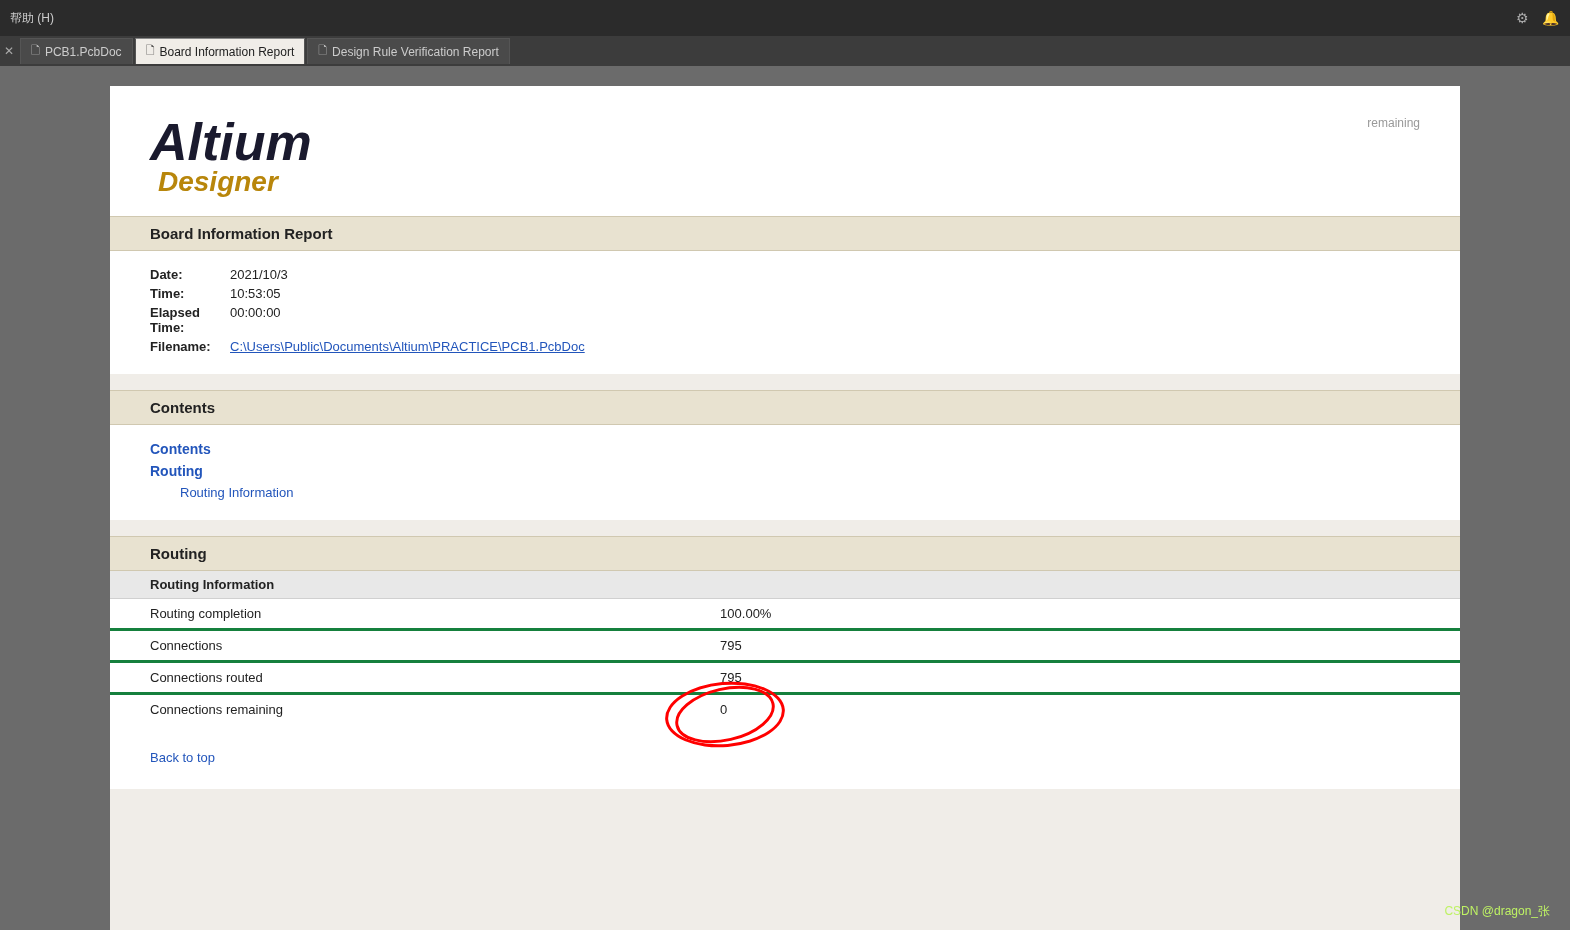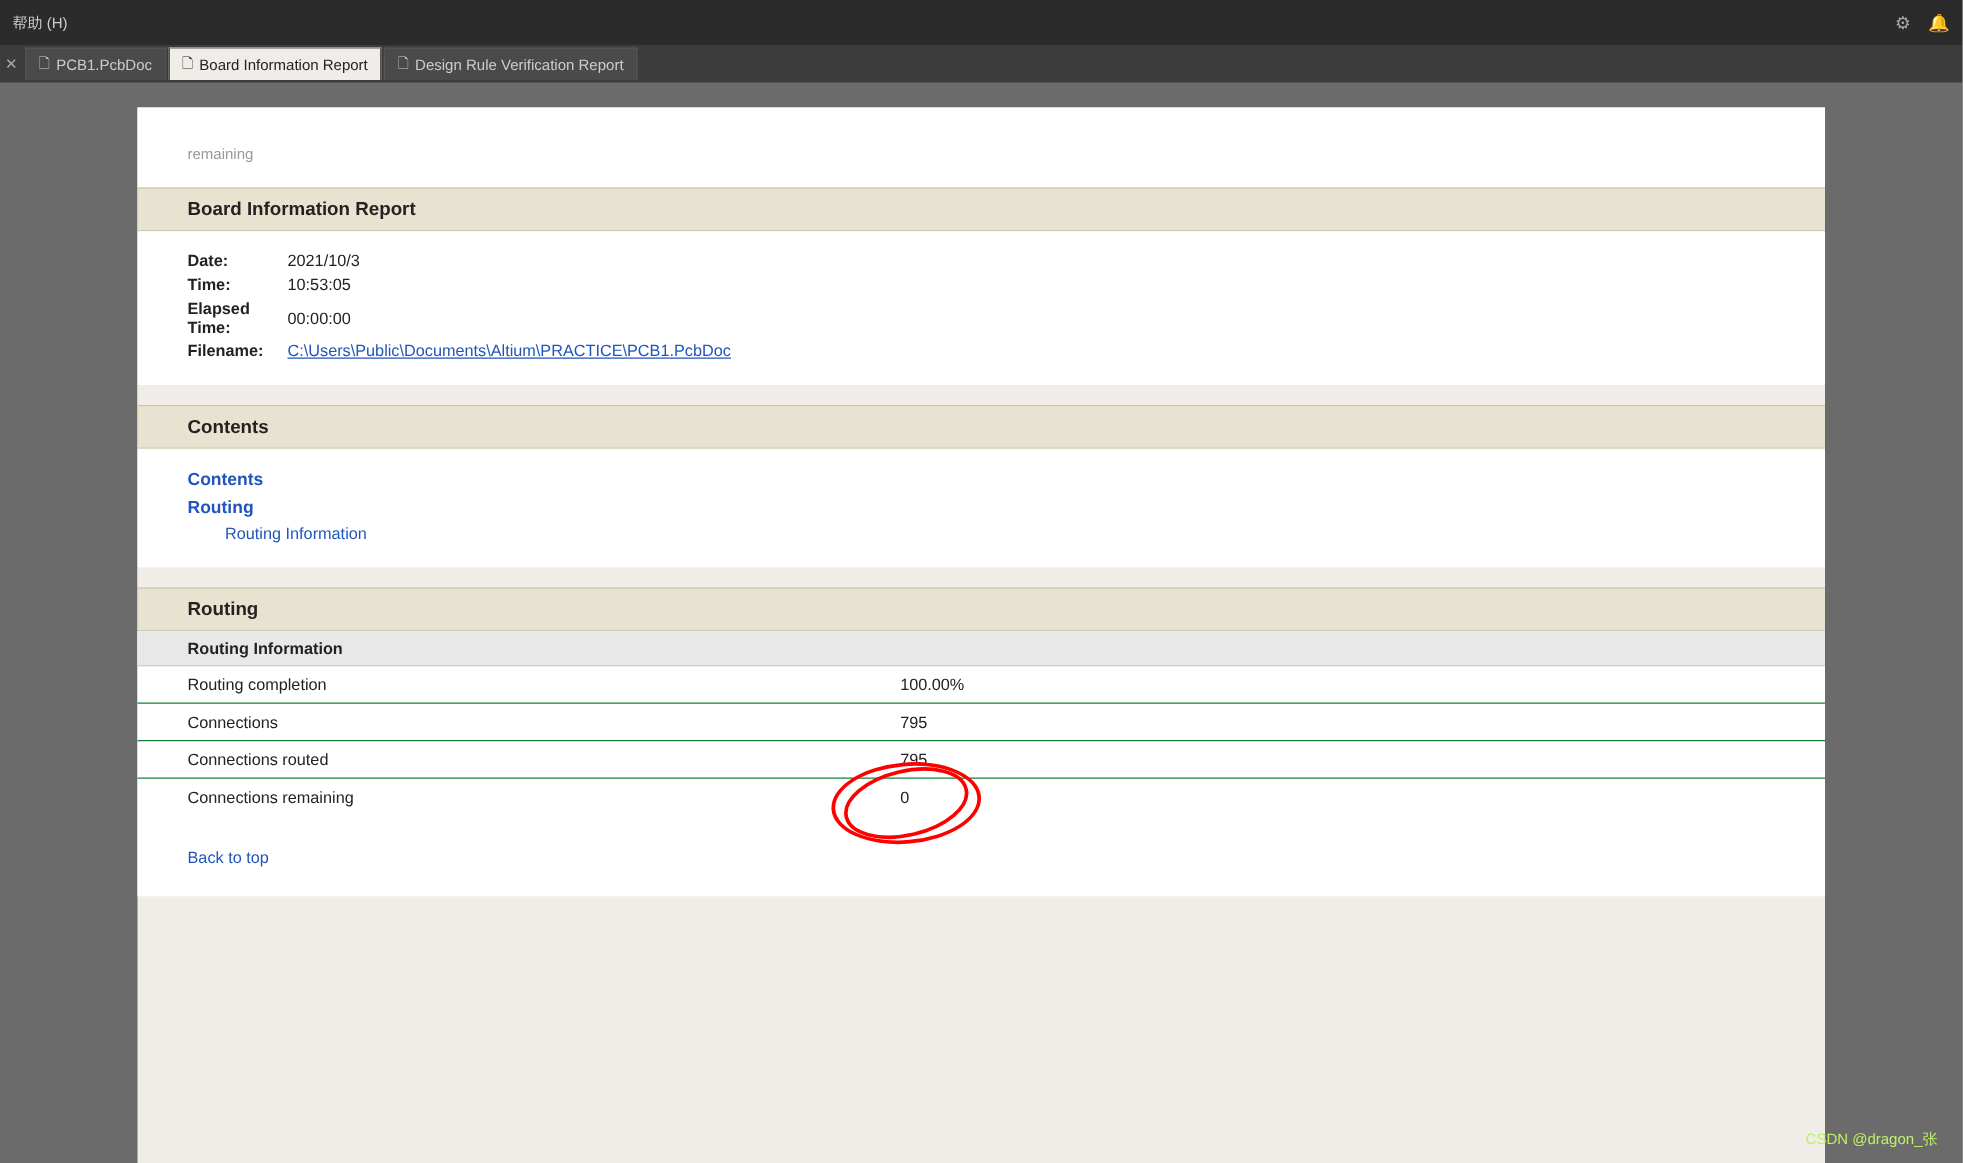--- a/index.html
+++ b/index.html
@@ -123,21 +123,21 @@
       margin-top: 0;
     }
 
     
     .report-info {
       background: white;
       padding: 16px 40px;
     }
     .info-row {
       display: flex;
-      align-items: center;
+      align-items: flex-start;
       margin-bottom: 4px;
       font-size: 13px;
     }
     .info-label {
       font-weight: bold;
       min-width: 80px;
       color: #222;
     }
     .info-value {
       color: #222;
@@ -186,21 +186,21 @@
       border-bottom: 1px solid #d0d0d0;
     }
     .routing-table {
       width: 100%;
       border-collapse: collapse;
     }
     .routing-table td {
       padding: 7px 40px;
       font-size: 13px;
       color: #222;
-      border-bottom: 1px solid #15803d;
+      border-bottom: 3px solid #15803d;
     }
     .routing-table td:last-child {
       text-align: left;
       padding-right: 200px;
     }
     .routing-table tr:last-child td {
       border-bottom: none;
     }
 
     
@@ -265,20 +265,24 @@
   <div class="tab">
     <span class="tab-icon">🗋</span>
     <span>Design Rule Verification Report</span>
   </div>
 </div>
 
 <div class="main-area">
   <div class="report-container">
 
     <div class="report-header">
+      <div class="logo-area">
+        <div class="logo-altium">Altium</div>
+        <div class="logo-designer">Designer</div>
+      </div>
       <a class="customize-link">remaining</a>
     </div>
 
     <div class="section-header">
       <span>Board Information Report</span>
     </div>
 
     <div class="report-info">
       <div class="info-row">
         <span class="info-label">Date:</span>

